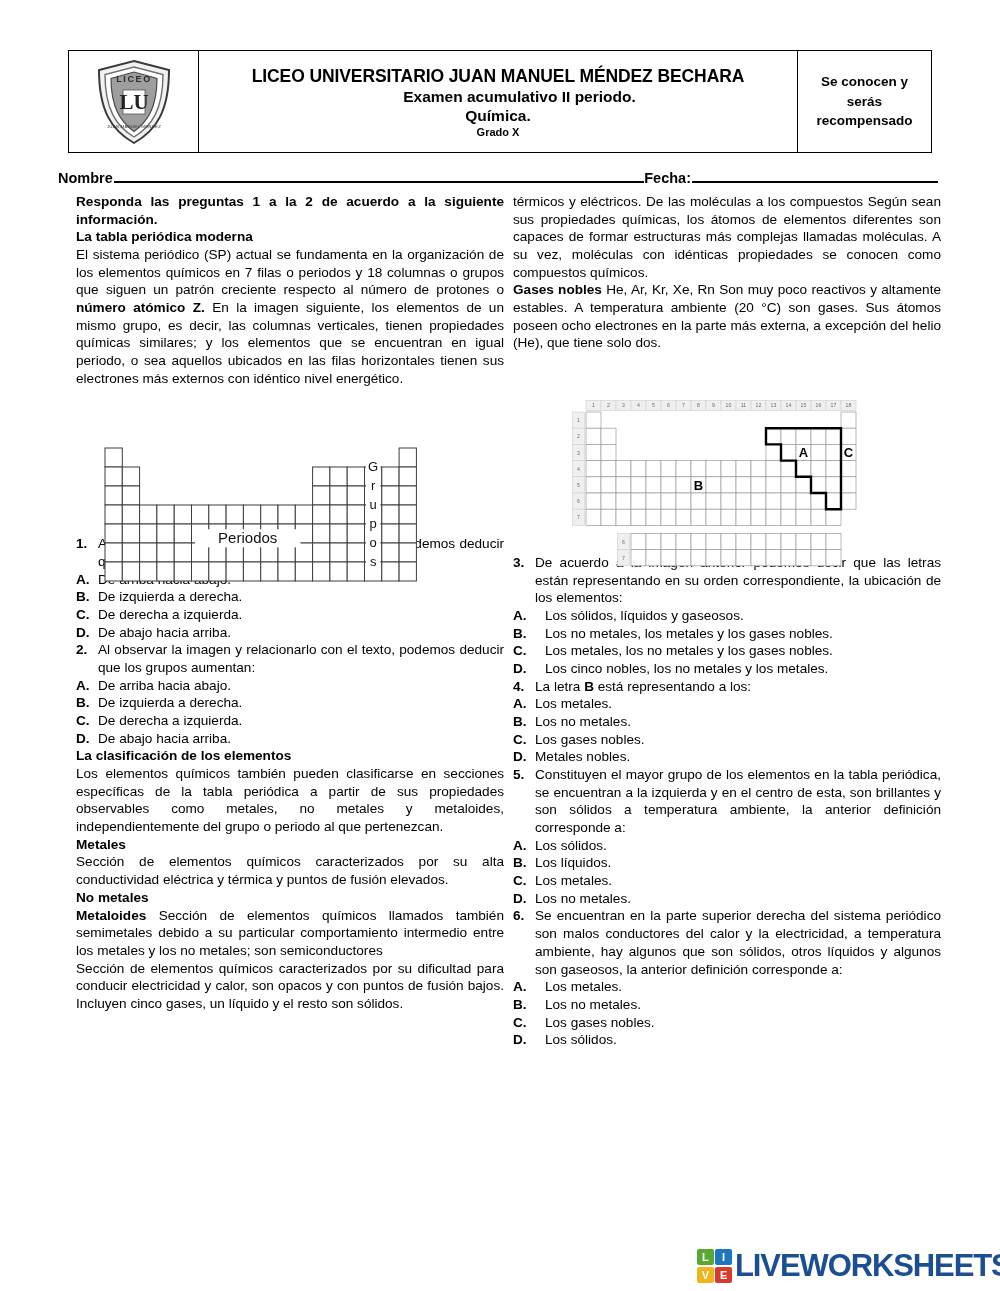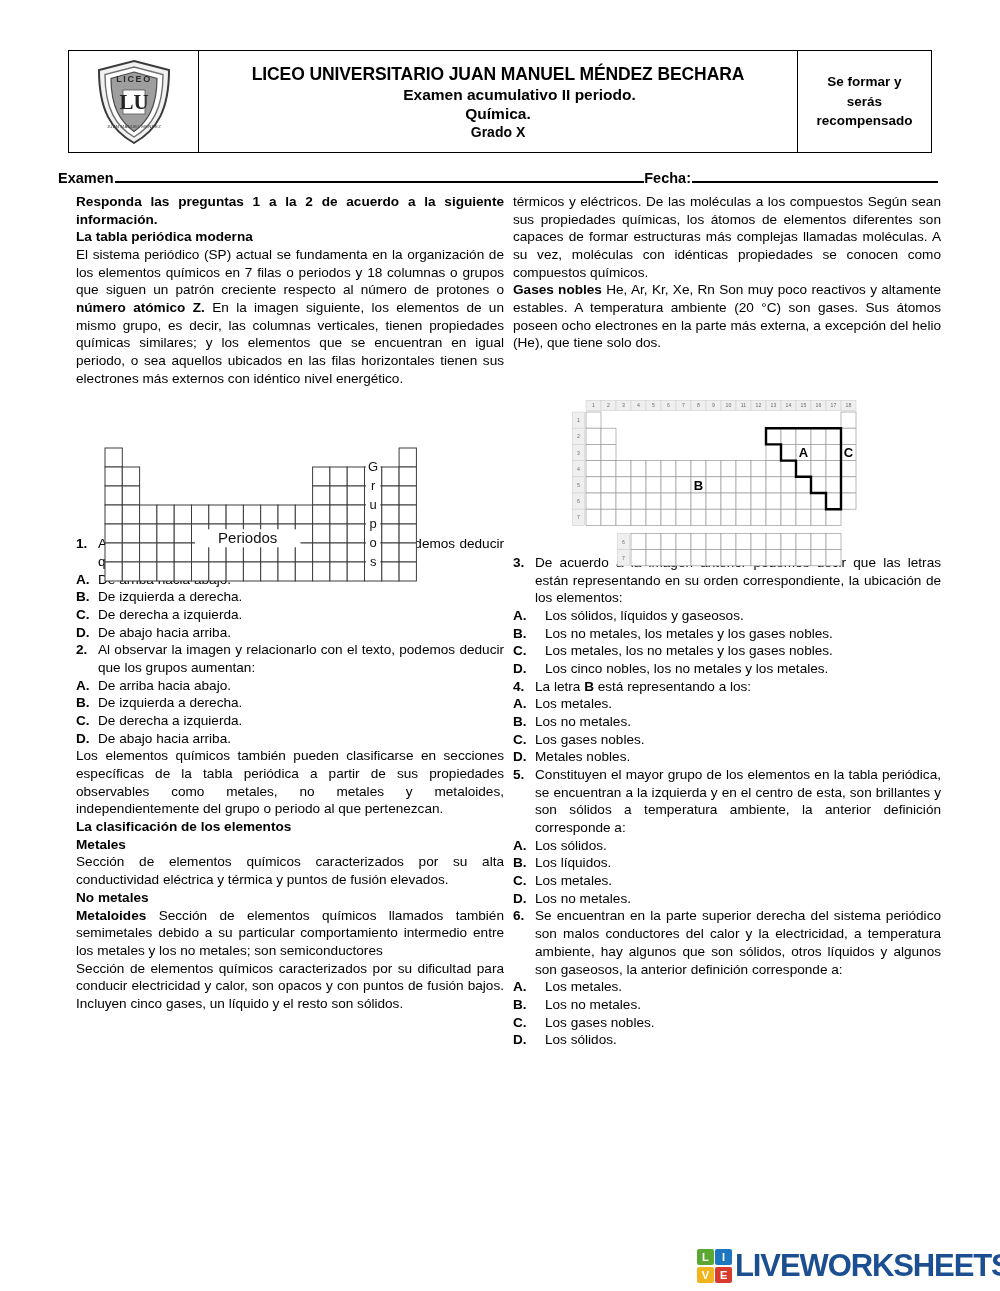--- a/index.html
+++ b/index.html
@@ -30,21 +30,21 @@
     padding:4px 6px;
   }
   .hdr-motto-cell {
     width:133px;
     display:flex; flex-direction:column; align-items:center; justify-content:center;
     font-weight:bold; font-size:13.5px; line-height:1.45; text-align:center;
   }
   .hdr-line1 { font-weight:bold; font-size:17.5px; letter-spacing:-0.1px; white-space:nowrap; }
   .hdr-line2 { font-weight:bold; font-size:15.5px; margin-top:1px;padding-left:43px; }
   .hdr-line3 { font-weight:bold; font-size:15.5px; margin-top:1px; }
-  .hdr-line4 { font-weight:bold; font-size:14px; margin-top:1px; }
+  .hdr-line4 { font-weight:bold; font-size:11px; margin-top:1px; }
 
   
   .shield-wrap { width:78px; height:88px; position:relative; }
   .shield-wrap svg { display:block; }
 
   
   .namedate {
     position:absolute; left:58px; top:170px; width:880px;
     font-weight:bold; font-size:14.5px;
     display:flex; align-items:baseline;
@@ -135,28 +135,28 @@
   </div>
 
   <div class="hdr-title-cell">
     <div class="hdr-line1">LICEO UNIVERSITARIO JUAN MANUEL MÉNDEZ BECHARA</div>
     <div class="hdr-line2">Examen acumulativo II periodo.</div>
     <div class="hdr-line3">Química.</div>
     <div class="hdr-line4">Grado X</div>
   </div>
 
   <div class="hdr-motto-cell">
-    <span>Se formar y</span>
+    <span>Se conocen y</span>
     <span>serás</span>
     <span>recompensado</span>
   </div>
 </div>
 
 <div class="namedate">
-  <span class="nd-label">Examen</span>
+  <span class="nd-label">Nombre</span>
   <span class="nd-rule"></span>
   <span class="nd-label">Fecha:</span>
   <span class="nd-rule short"></span>
 </div>
 
 <div class="col col-left">
 
   <p class="para">
     <span class="b">Responda las preguntas 1 a la 2 de acuerdo a la siguiente información.</span>
   </p>
@@ -202,24 +202,24 @@
   </div>
   <div class="opt">
     <span class="opt-let">C.</span>
     <span class="opt-txt">De derecha a izquierda.</span>
   </div>
   <div class="opt">
     <span class="opt-let">D.</span>
     <span class="opt-txt">De abajo hacia arriba.</span>
   </div>
 
-  <p class="para">Los elementos químicos también pueden clasificarse en secciones específicas de la tabla periódica a partir de sus propiedades observables como metales, no metales y metaloides, independientemente del grupo o periodo al que pertenezcan.</p>
   <p class="para nj">
     <span class="b">La clasificación de los elementos</span>
   </p>
+  <p class="para">Los elementos químicos también pueden clasificarse en secciones específicas de la tabla periódica a partir de sus propiedades observables como metales, no metales y metaloides, independientemente del grupo o periodo al que pertenezcan.</p>
 
   <p class="para nj">
     <span class="b">Metales</span>
   </p>
   <p class="para">Sección de elementos químicos caracterizados por su alta conductividad eléctrica y térmica y puntos de fusión elevados.</p>
 
   <p class="para nj">
     <span class="b">No metales</span>
   </p>
   <p class="para"><span class="b">Metaloides</span><span> Sección de elementos químicos llamados también semimetales debido a su particular comportamiento intermedio entre los metales y los no metales; son semiconductores</span></p>

